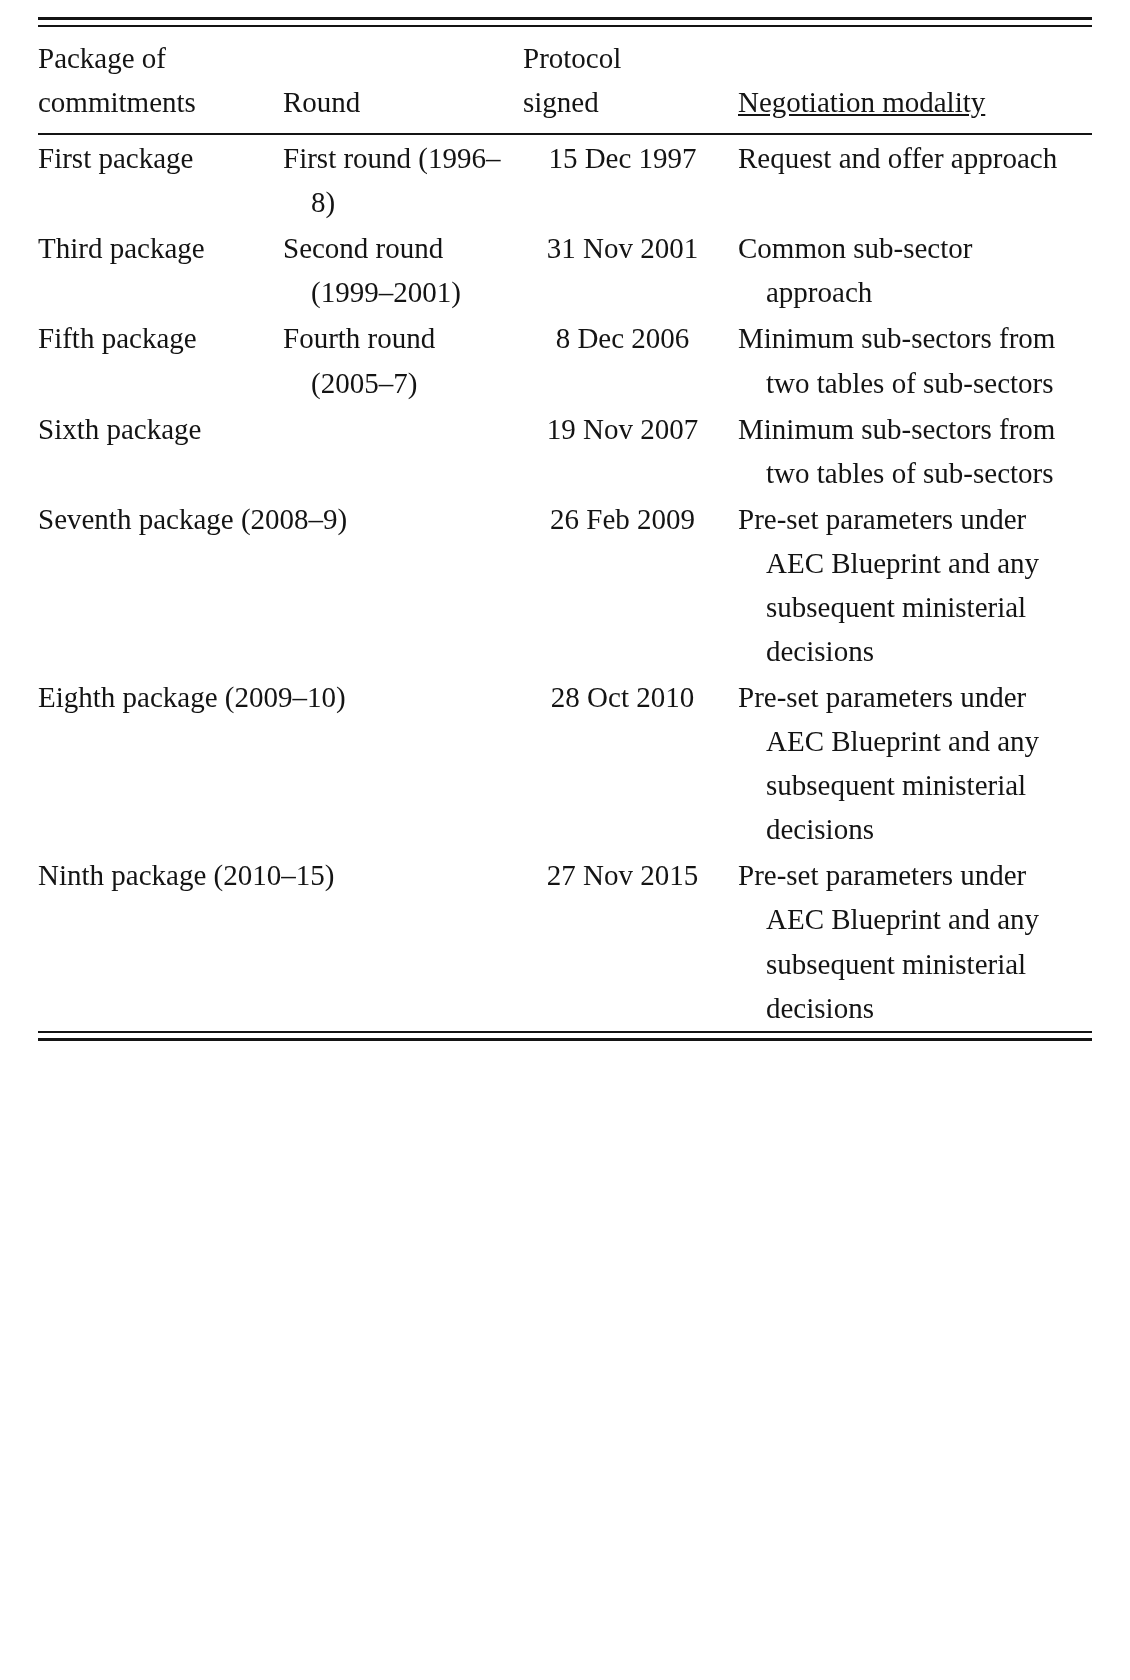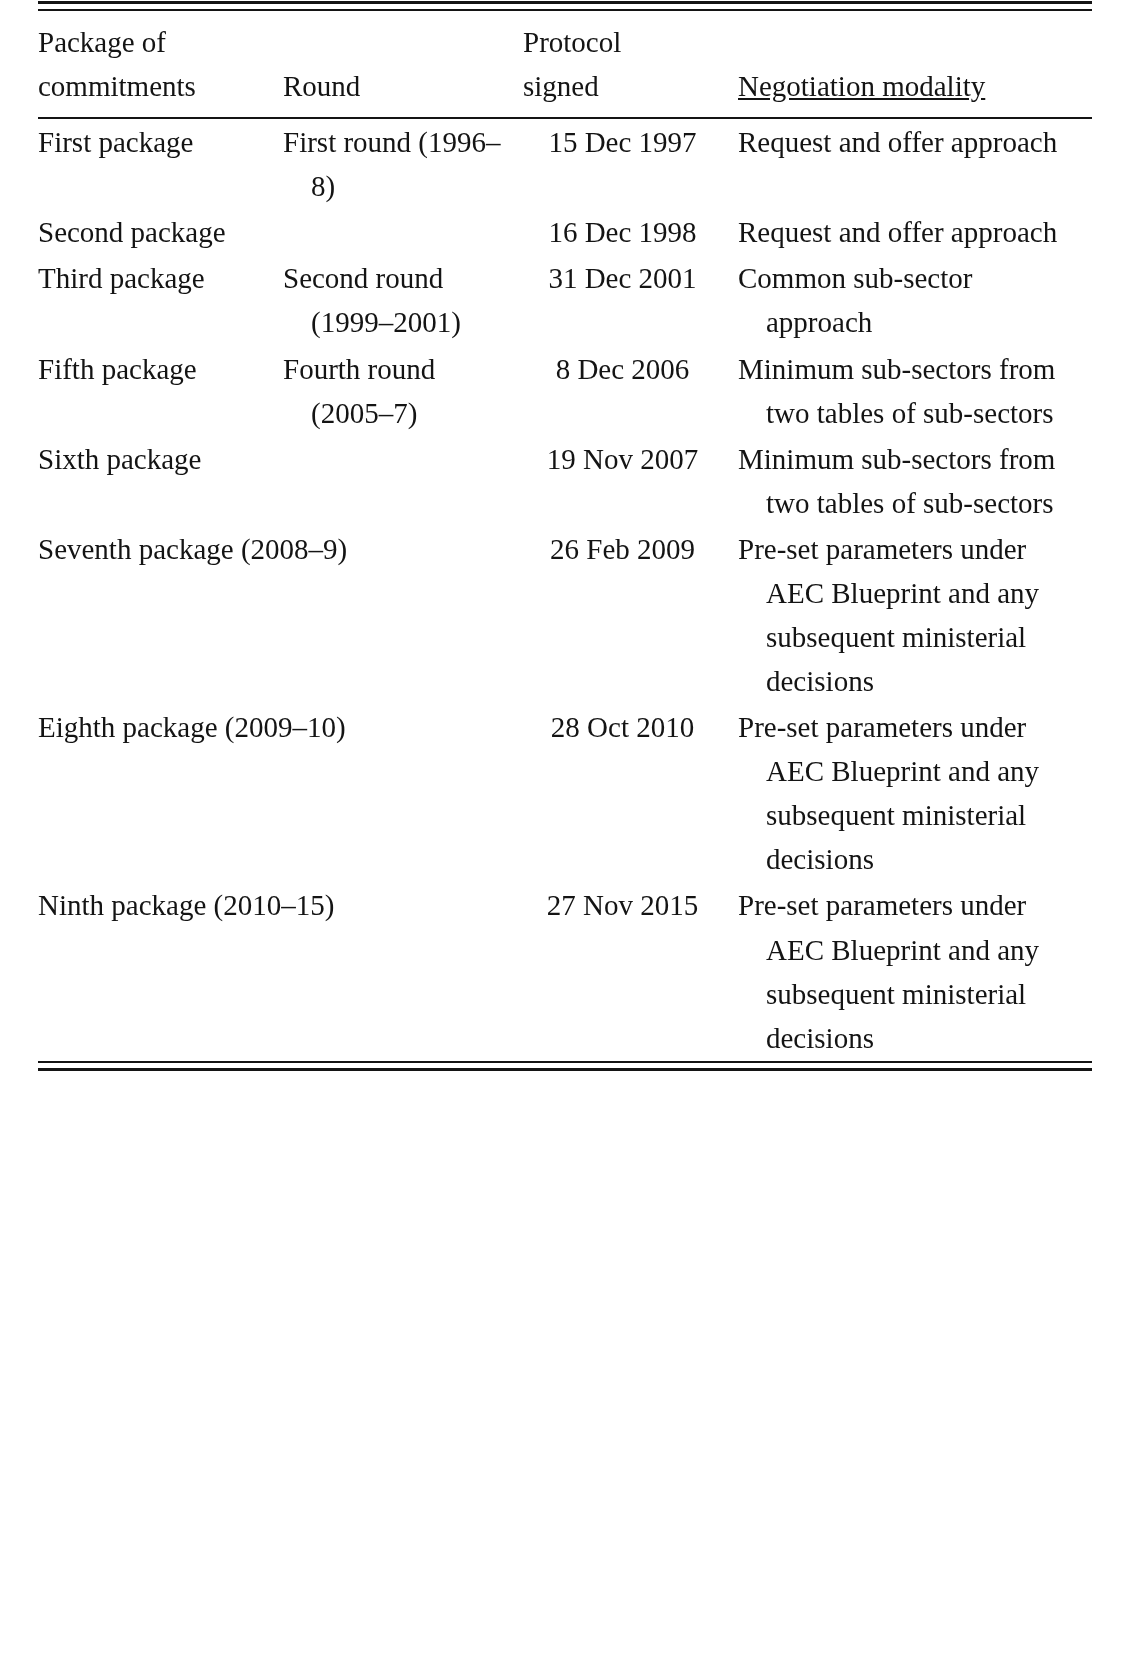--- a/index.html
+++ b/index.html
@@ -11,21 +11,21 @@
     width: 1130px;
     height: 1680px;
     font-family: "Liberation Serif", serif;
     color: #141414;
   }
   .page {
     position: relative;
     width: 1130px;
     height: 1680px;
     box-sizing: border-box;
-    padding: 1px 38px;
+    padding: 17px 38px;
   }
   table.tbl {
     width: 100%;
     border-collapse: collapse;
     font-size: 29px;
     line-height: 1.52;
   }
   
   col.c1 { width: 245px; }
   col.c2 { width: 240px; }
@@ -114,31 +114,25 @@
     </thead>
     <tbody>
 
       <tr>
         <td class="hang">First package</td>
         <td class="hang">First round (1996–8)</td>
         <td class="nowrapcell">15 Dec 1997</td>
         <td class="hang">Request and offer approach</td>
       </tr>
 
-      <tr>
-        <td class="hang">Second package</td>
-        <td class="hang"></td>
-        <td class="nowrapcell">16 Dec 1998</td>
-        <td class="hang">Request and offer approach</td>
-      </tr>
 
       <tr>
         <td class="hang">Third package</td>
         <td class="hang">Second round (1999–2001)</td>
-        <td class="nowrapcell">31 Dec 2001</td>
+        <td class="nowrapcell">31 Nov 2001</td>
         <td class="hang">Common sub-sector approach</td>
       </tr>
 
 
       <tr>
         <td class="hang">Fifth package</td>
         <td class="hang">Fourth round (2005–7)</td>
         <td class="nowrapcell">8 Dec 2006</td>
         <td class="hang">Minimum sub-sectors from two tables of sub-sectors</td>
       </tr>

